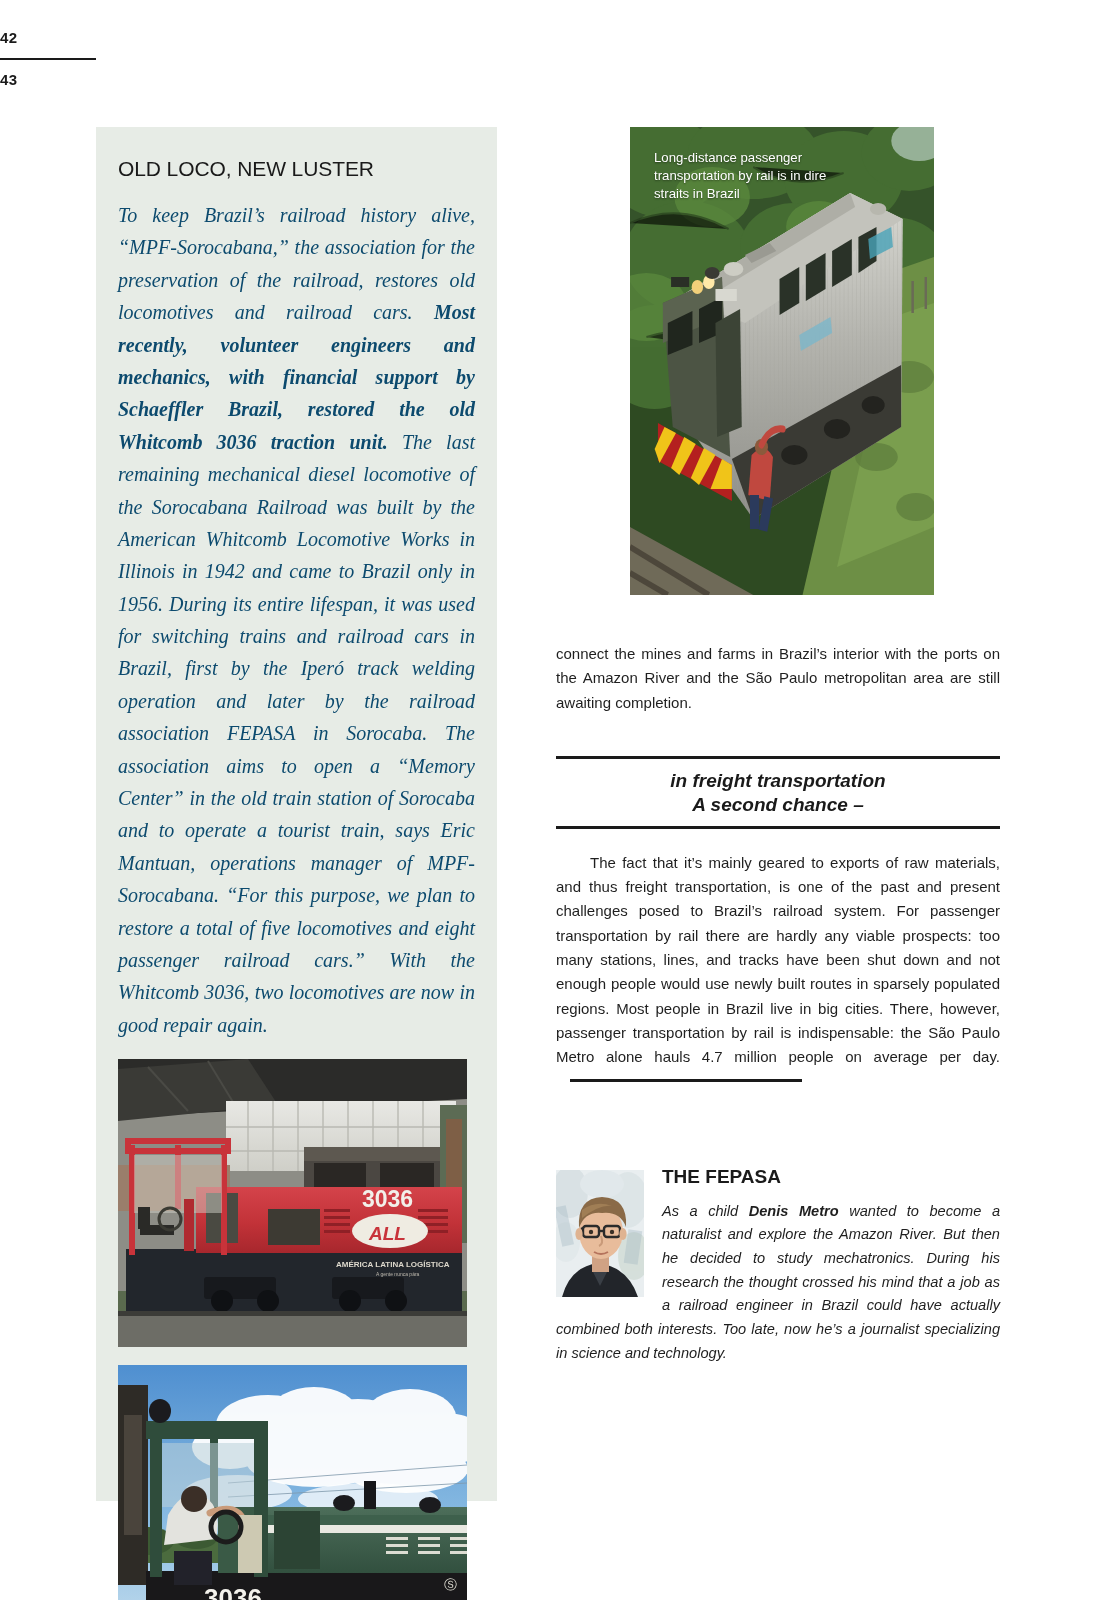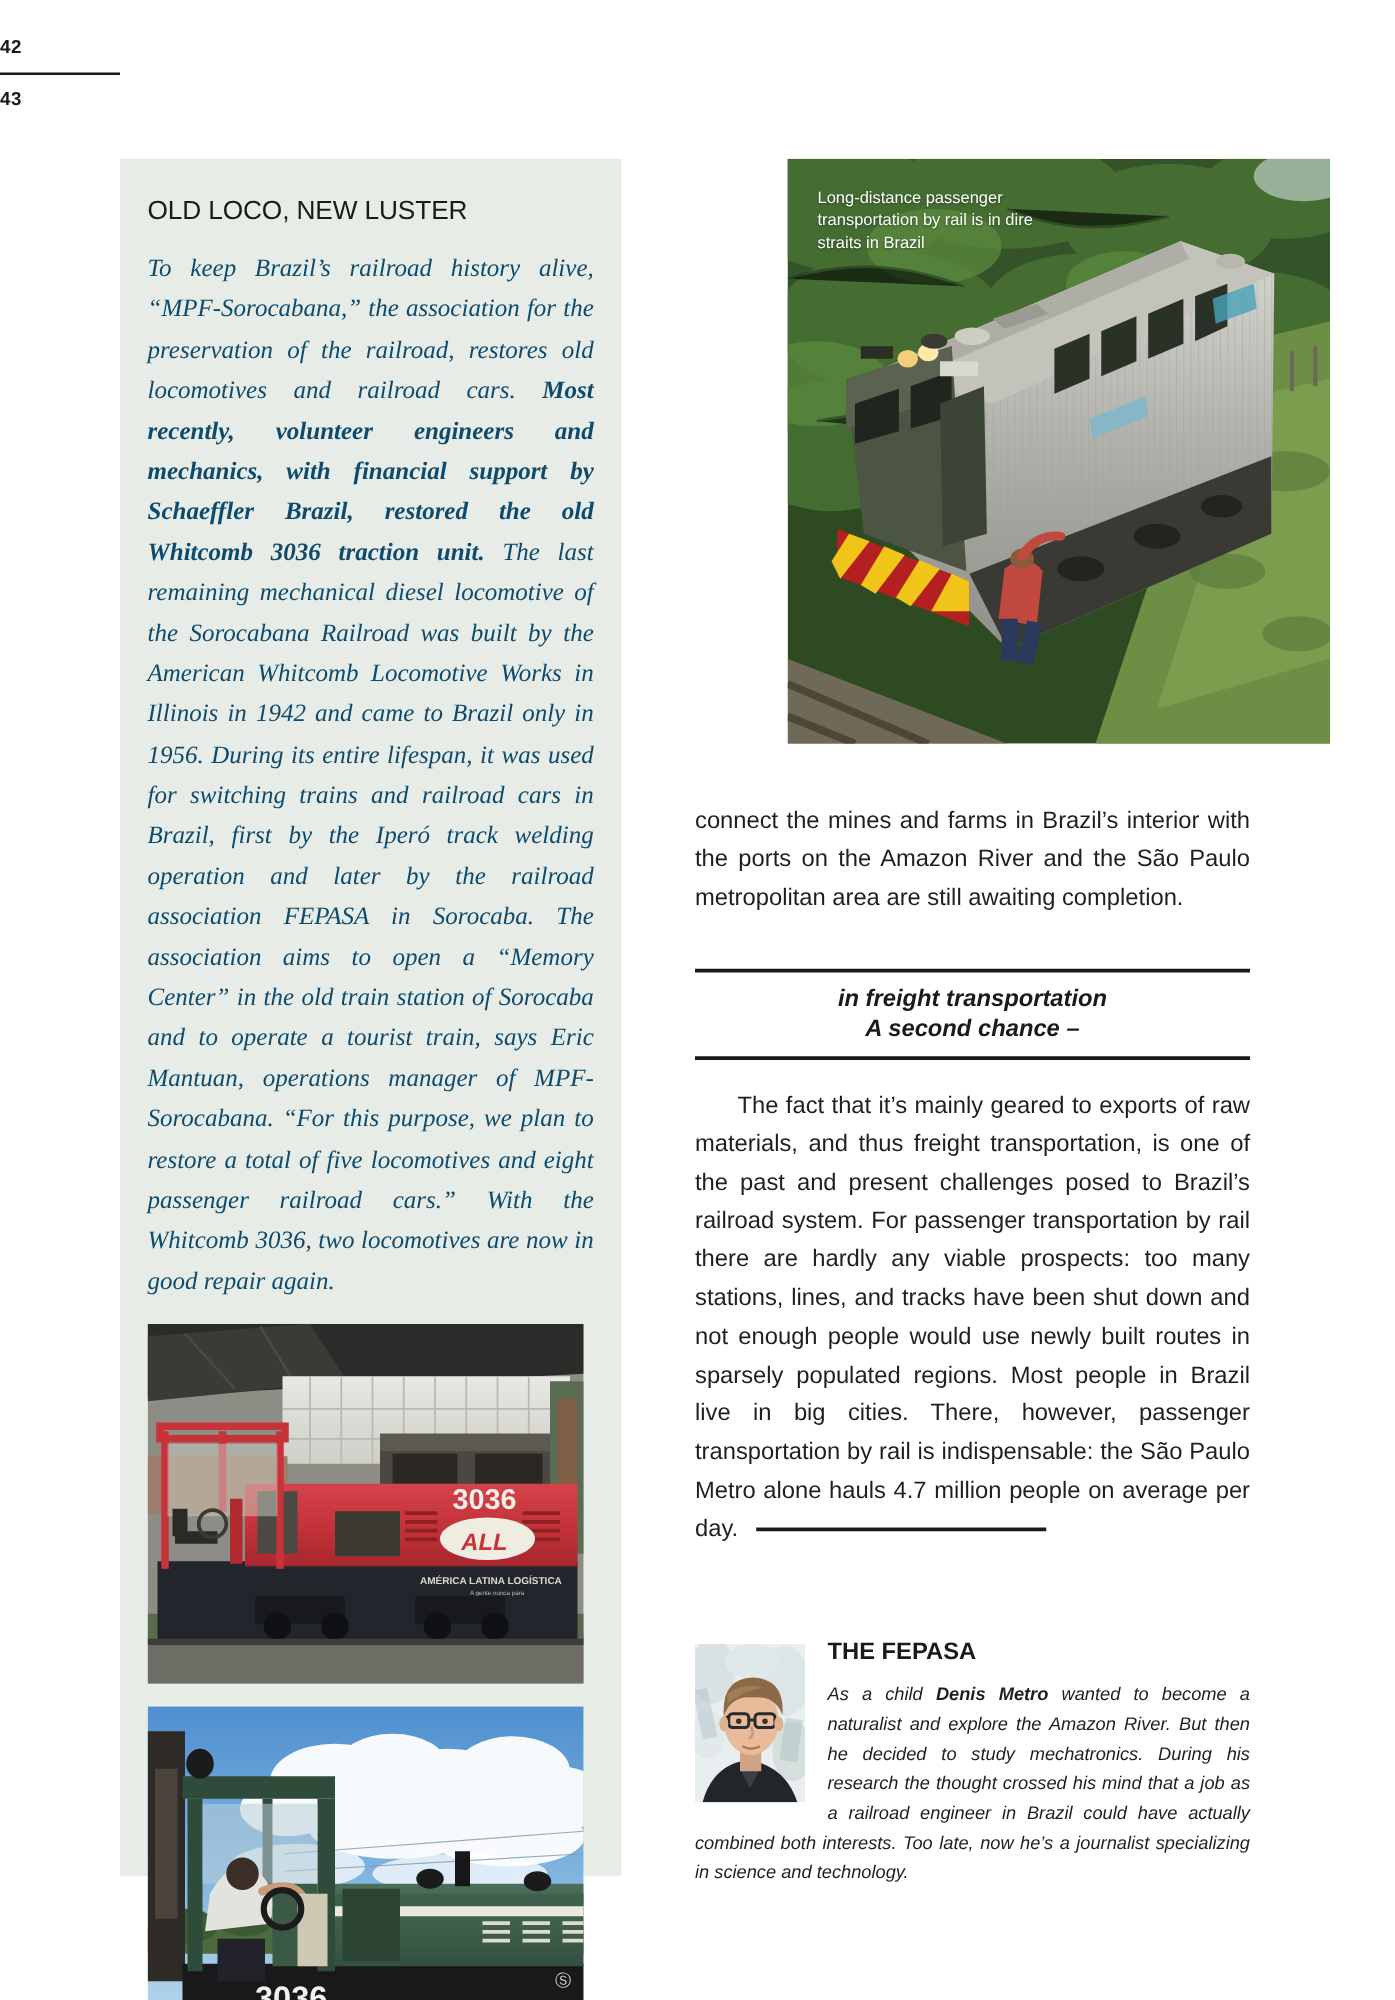--- a/index.html
+++ b/index.html
@@ -84,39 +84,39 @@
   }
 
   
   .right-col {
     position: absolute;
     left: 556px;
     top: 127px;
     width: 444px;
   }
   .hero-photo {
-    width: 434px;
+    width: 304px;
     height: 468px;
     position: relative;
     overflow: hidden;
     margin-left: 74px;
   }
   .hero-caption {
     position: absolute;
     left: 24px;
     top: 22px;
     width: 200px;
     color: #ffffff;
     font-size: 13.2px;
     line-height: 1.38;
     text-shadow: 0 1px 2px rgba(0,0,0,0.45);
     z-index: 3;
   }
   .body-text {
-    font-size: 19px;
+    font-size: 15px;
     line-height: 1.62;
     text-align: justify;
     margin: 0;
     color: #1f1f1f;
   }
   .rule-thick {
     height: 3px;
     background: #1a1a1a;
     width: 100%;
   }

